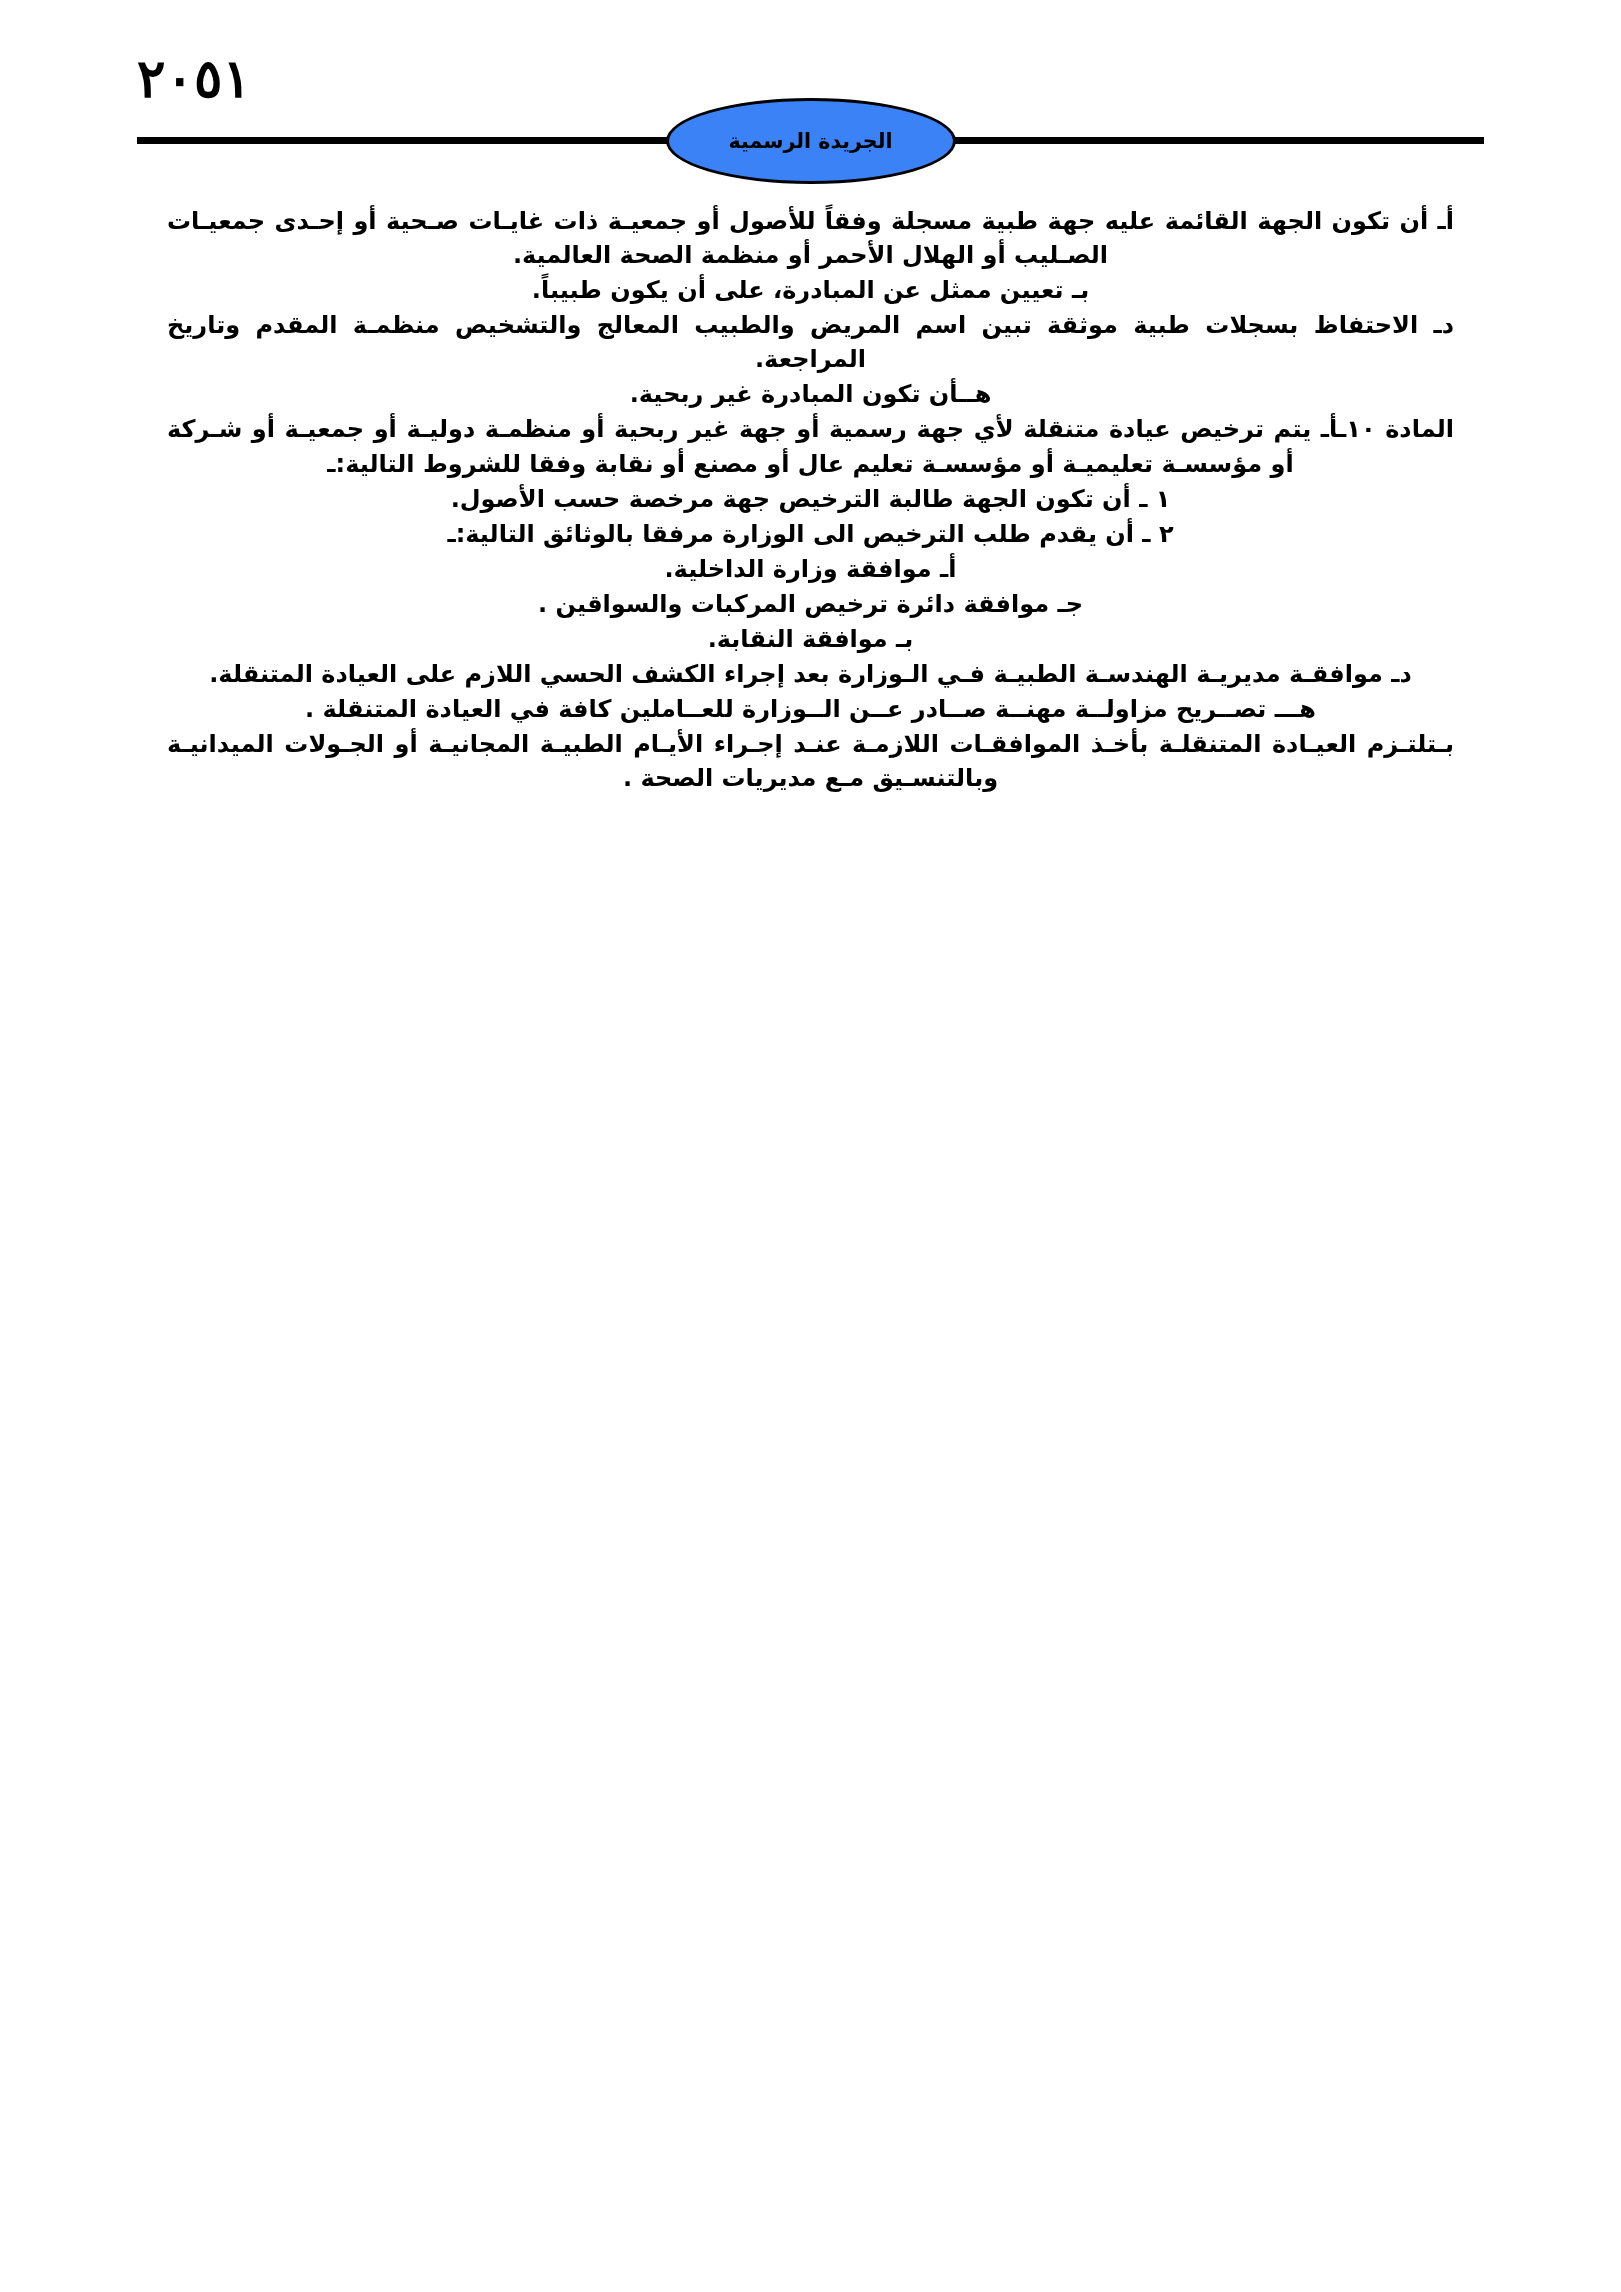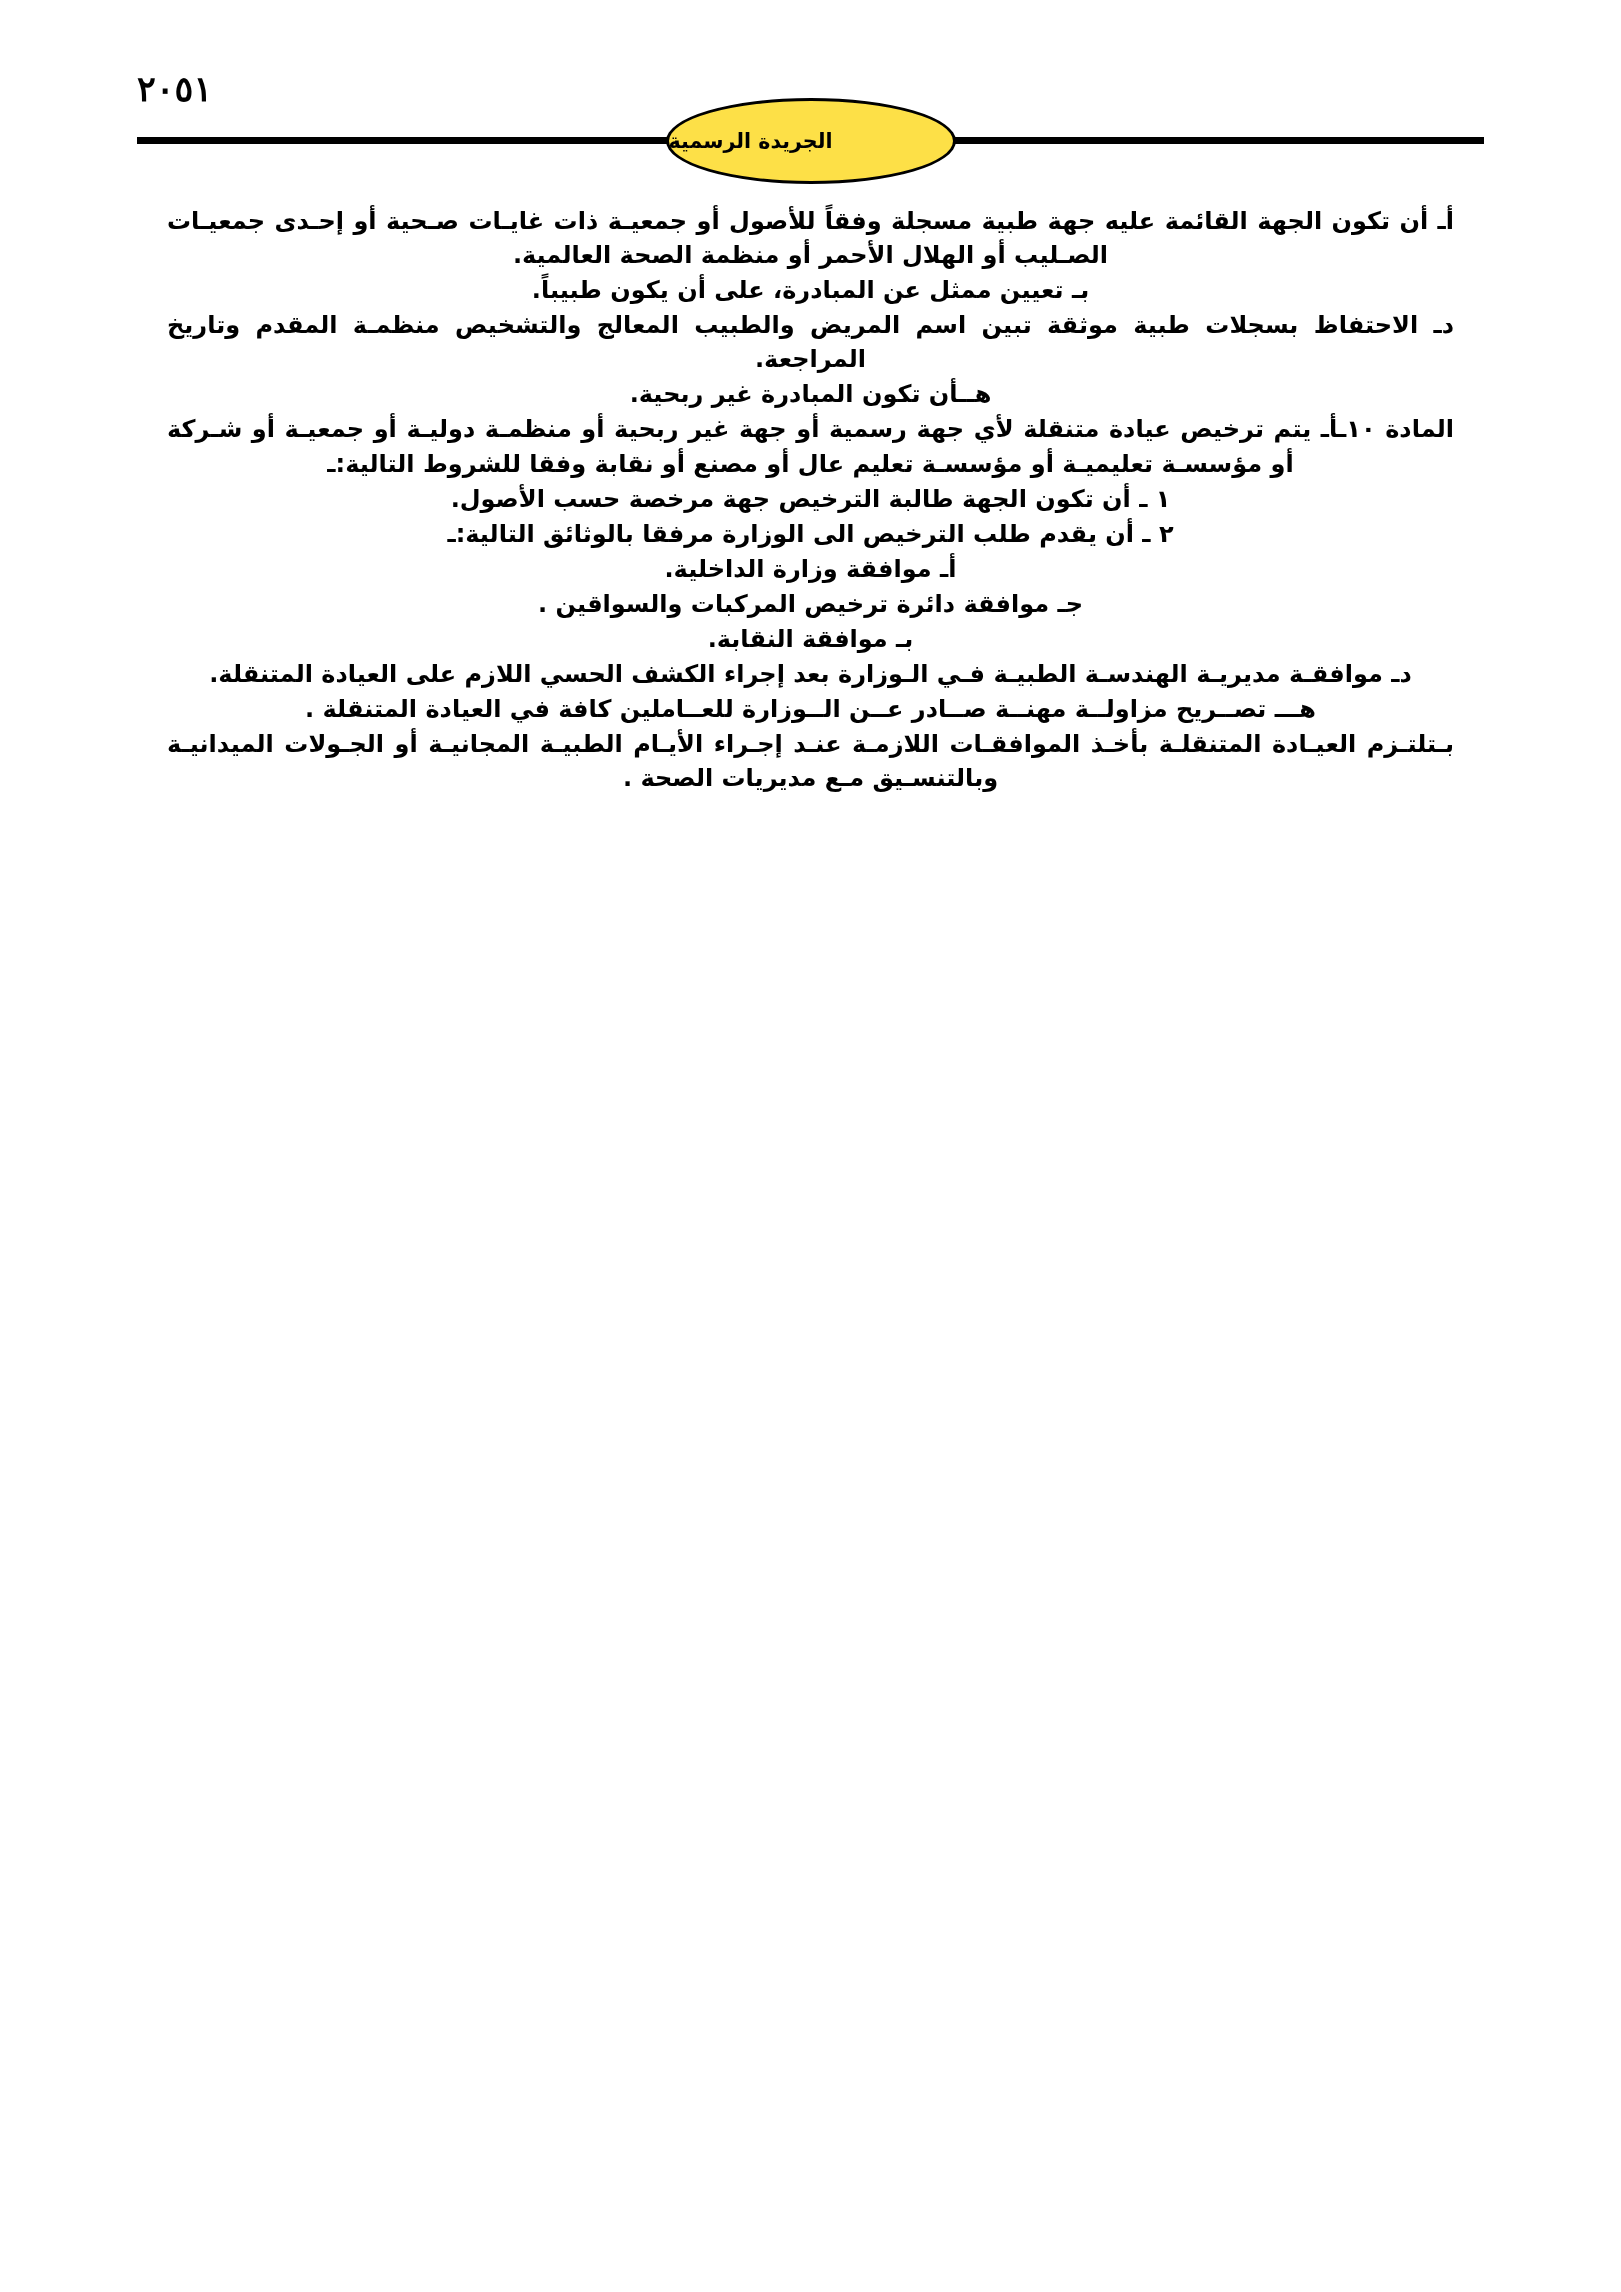--- a/index.html
+++ b/index.html
@@ -26,47 +26,47 @@
   .header {
     position: relative;
     height: 147px;
     margin: 0 137px 0 137px;
   }
   .page-number {
     position: absolute;
     top: 106px;
     left: 0;
     transform: translateY(-100%);
-    font-size: 35px;
+    font-size: 53px;
     font-weight: bold;
     letter-spacing: 2px;
     line-height: 1;
-    font-family: Liberation Sans, sans-serif;
+    font-family: Liberation Serif, serif;
   }
   .header-rule {
     position: absolute;
     top: 137px;
     right: 0;
     left: 0;
     height: 6.9px;
     background: #000000;
   }
   .header-badge {
     position: absolute;
     top: 98px;
     left: 50%;
     transform: translateX(-50%);
     width: 284px;
     height: 80px;
     border: 3.9px solid #000000;
     border-radius: 50%;
-    background: #fde047;
+    background: #3b82f6;
     display: flex;
     align-items: center;
-    justify-content: flex-end;
+    justify-content: center;
     z-index: 5;
   }
   .header-badge span {
     font-size: 20.6px;
     font-weight: bold;
     line-height: 1;
   }
 
   
   .content {

